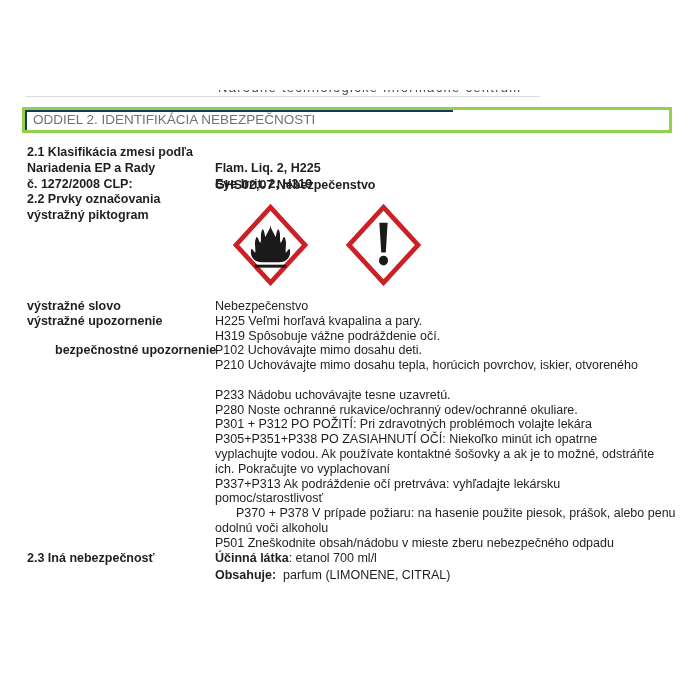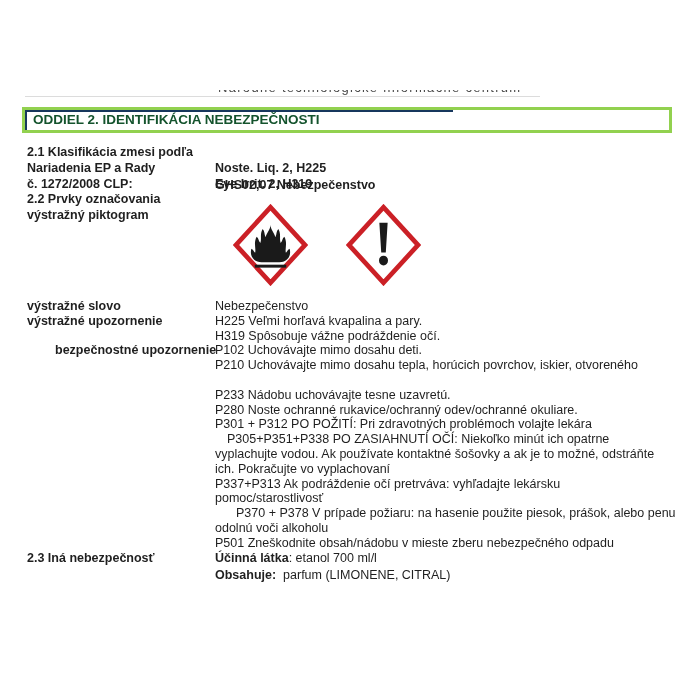--- a/index.html
+++ b/index.html
@@ -11,22 +11,22 @@
   
   #remnant-clip{position:absolute;left:218px;top:90px;width:312px;height:10px;overflow:hidden;}
   #remnant-clip .inner{position:absolute;left:0;top:-10px;font-size:13px;letter-spacing:1.3px;
         color:#4a4a4a;white-space:nowrap;}
   #faint-rule{position:absolute;left:25px;top:96px;width:515px;height:1px;background:#dcdcdc;}
   
   #section-header{position:absolute;left:22px;top:107px;width:644px;height:20px;
         border:3px solid #92d14f;background:#ffffff;}
   #section-header .inner-top{position:absolute;left:0px;top:0px;width:428px;height:2px;background:#17375d;}
   #section-header .inner-left{position:absolute;left:0px;top:0px;width:2px;height:100%;background:#17375d;}
-  #section-header .title{position:absolute;left:8px;top:2px;font-size:13.5px;font-weight:bold;
-        color:#14532d;white-space:nowrap;}
+  #section-header .title{position:absolute;left:8px;top:2px;font-size:13.5px;font-weight:normal;
+        color:#737373;white-space:nowrap;}
   .pictogram{position:absolute;width:75px;height:82px;}
   .pictogram svg{width:100%;height:100%;display:block;}
 </style>
 </head>
 <body>
 
 <div id="page">
 
   <div id="faint-rule"></div>
   <div id="remnant-clip">
@@ -39,21 +39,21 @@
     <div class="title">ODDIEL 2. IDENTIFIKÁCIA NEBEZPEČNOSTI</div>
   </div>
 
   <div class="abs b body-line" style="left:27px;top:145px;">2.1 Klasifikácia zmesi podľa</div>
   <div class="abs b body-line" style="left:27px;top:160.8px;">Nariadenia EP a Rady</div>
   <div class="abs b body-line" style="left:27px;top:176.6px;">č. 1272/2008 CLP:</div>
   <div class="abs b body-line" style="left:27px;top:192.4px;">2.2 Prvky označovania</div>
   <div class="abs b body-line" style="left:27px;top:208px;">výstražný piktogram</div>
 
   <div class="abs b body-line" style="left:215px;top:145px;margin-top:33px;">GHS02,07 Nebezpečenstvo</div>
-  <div class="abs b body-line" style="left:215px;top:160.8px;">Noste. Liq. 2, H225</div>
+  <div class="abs b body-line" style="left:215px;top:160.8px;">Flam. Liq. 2, H225</div>
   <div class="abs b body-line" style="left:215px;top:176.6px;">Eye Irrit. 2, H319</div>
 
   <div class="pictogram" style="left:233px;top:204px;">
     <svg viewBox="0 0 100 100" preserveAspectRatio="none">
       <polygon points="50,4 96,50 50,96 4,50" fill="#ffffff" stroke="#cb2026" stroke-width="6"></polygon>
       <path fill="#1a1a1a" d="M50 24 C50.5 31 45 34.5 43.5 40.5 C41.5 36.5 42.5 33.5 39.5 30.5 C35.5 37 38.5 42 36.5 47.5 C33.5 44.5 34.5 42 31.5 40 C27 48 31 54 29.5 59.5 C27.5 57.5 27 55.5 24.5 54.5 C21.5 64.5 29 71 38 71 L62 71 C71 71 78.5 64.5 75.5 54.5 C73 55.5 72.5 57.5 70.5 59.5 C69 54 73 48 68.5 40 C65.5 42 66.5 44.5 63.5 47.5 C61.5 42 64.5 37 60.5 30.5 C57.5 33.5 58.5 36.5 56.5 40.5 C55 34.5 49.5 31 50 24 Z"></path>
       <rect x="29" y="74" width="42" height="3.6" fill="#1a1a1a"></rect>
     </svg>
   </div>
   <div class="pictogram" style="left:346px;top:204px;">
@@ -70,21 +70,21 @@
   <div class="abs b body-line" style="left:27px;top:550.6px;">2.3 Iná nebezpečnosť</div>
 
   <div class="abs body-line" style="left:215px;top:299px;">Nebezpečenstvo</div>
   <div class="abs body-line" style="left:215px;top:313.8px;">H225 Veľmi horľavá kvapalina a pary.</div>
   <div class="abs body-line" style="left:215px;top:328.6px;">H319 Spôsobuje vážne podráždenie očí.</div>
   <div class="abs body-line" style="left:215px;top:343.4px;">P102 Uchovávajte mimo dosahu deti.</div>
   <div class="abs body-line" style="left:215px;top:358.2px;">P210 Uchovávajte mimo dosahu tepla, horúcich povrchov, iskier, otvoreného</div>
   <div class="abs body-line" style="left:215px;top:387.8px;">P233 Nádobu uchovávajte tesne uzavretú.</div>
   <div class="abs body-line" style="left:215px;top:402.6px;">P280 Noste ochranné rukavice/ochranný odev/ochranné okuliare.</div>
   <div class="abs body-line" style="left:215px;top:417.4px;">P301 + P312 PO POŽITÍ: Pri zdravotných problémoch volajte lekára</div>
-  <div class="abs body-line" style="left:215px;top:432.2px;margin-left:12px;">P305+P351+P338 PO ZASIAHNUTÍ OČÍ: Niekoľko minút ich opatrne</div>
+  <div class="abs body-line" style="left:215px;top:432.2px;">P305+P351+P338 PO ZASIAHNUTÍ OČÍ: Niekoľko minút ich opatrne</div>
   <div class="abs body-line" style="left:215px;top:461.8px;">ich. Pokračujte vo vyplachovaní</div>
   <div class="abs body-line" style="left:215px;top:447px;">vyplachujte vodou. Ak používate kontaktné šošovky a ak je to možné, odstráňte</div>
   <div class="abs body-line" style="left:215px;top:476.6px;">P337+P313 Ak podráždenie očí pretrváva: vyhľadajte lekársku</div>
   <div class="abs body-line" style="left:215px;top:491.4px;">pomoc/starostlivosť</div>
   <div class="abs body-line" style="left:215px;top:506.2px;margin-left:21px;">P370 + P378 V prípade požiaru: na hasenie použite piesok, prášok, alebo penu</div>
   <div class="abs body-line" style="left:215px;top:521px;">odolnú voči alkoholu</div>
   <div class="abs body-line" style="left:215px;top:535.8px;">P501 Zneškodnite obsah/nádobu v mieste zberu nebezpečného odpadu</div>
 
   <div class="abs body-line" style="left:215px;top:550.6px;"><span class="b">Účinná látka</span><span>: etanol 700 ml/l</span></div>
   <div class="abs body-line" style="left:215px;top:568px;"><span class="b">Obsahuje:</span><span>  parfum (LIMONENE, CITRAL)</span></div>

